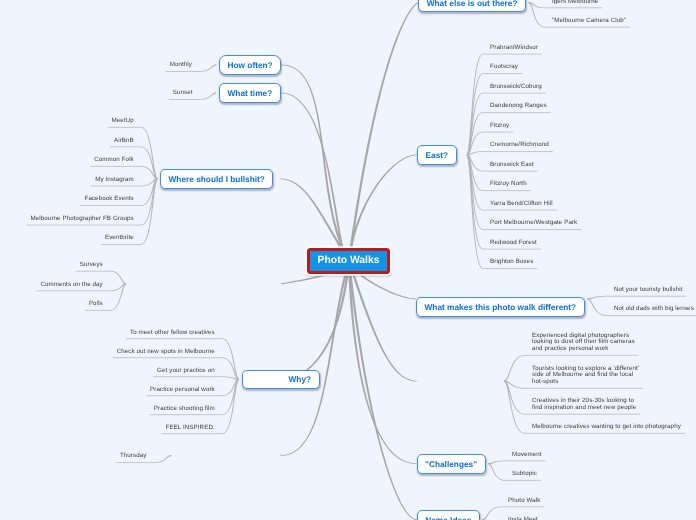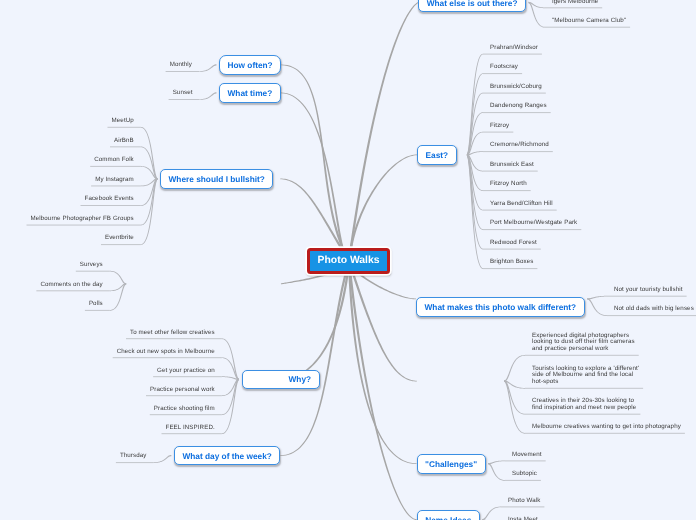--- a/index.html
+++ b/index.html
@@ -172,21 +172,20 @@
     <div class="leaf" style="right: 481.2px; top: 424.5px; text-align: right;">FEEL INSPIRED.</div>
     <div class="leaf" style="left: 532px; top: 332.5px;">Experienced digital photographers
 looking to dust off their film cameras
 and practice personal work</div>
     <div class="leaf" style="left: 532px; top: 365.5px;">Tourists looking to explore a 'different'
 side of Melbourne and find the local
 hot-spots</div>
     <div class="leaf" style="left: 532px; top: 398.2px;">Creatives in their 20s-30s looking to
 find inspiration and meet new people</div>
     <div class="leaf" style="left: 532px; top: 424.1px;">Melbourne creatives wanting to get into photography</div>
-    <div class="node topic" style="left: 173.9px; top: 445.7px;">What day of the week?</div>
     <div class="leaf" style="right: 549.5px; top: 453.4px; text-align: right;">Thursday</div>
     <div class="node topic" style="left: 416.5px; top: 453.8px;">"Challenges"</div>
     <div class="leaf" style="left: 512px; top: 451.7px;">Movement</div>
     <div class="leaf" style="left: 512px; top: 471.2px;">Subtopic</div>
     <div class="node topic" style="left: 416.7px; top: 509.7px;">Name Ideas</div>
     <div class="leaf" style="left: 508px; top: 497.7px;">Photo Walk</div>
     <div class="leaf" style="left: 508px; top: 517.2px;">Insta Meet</div>
   </div>
 
 </body></html>

